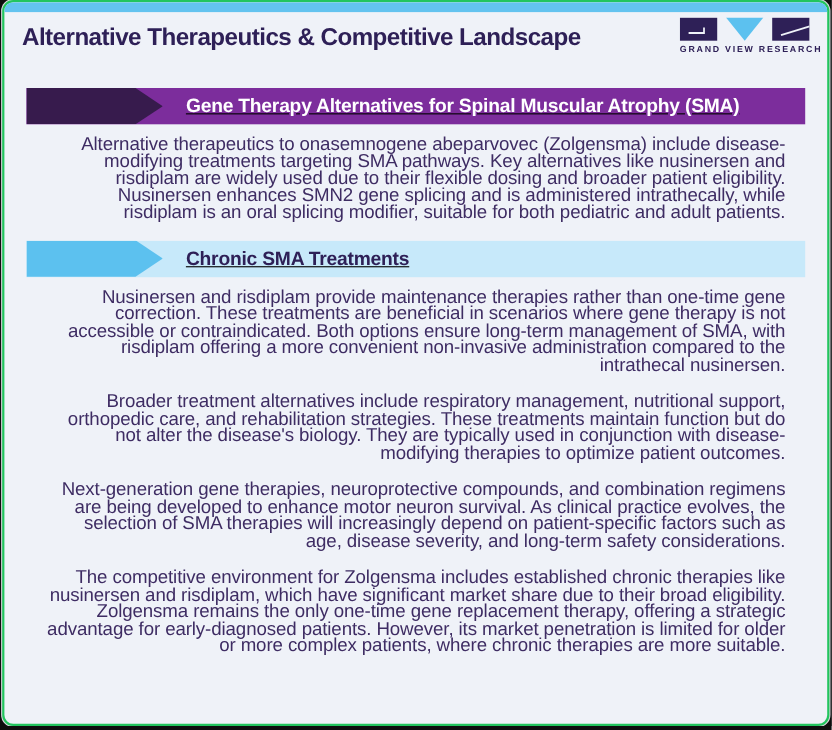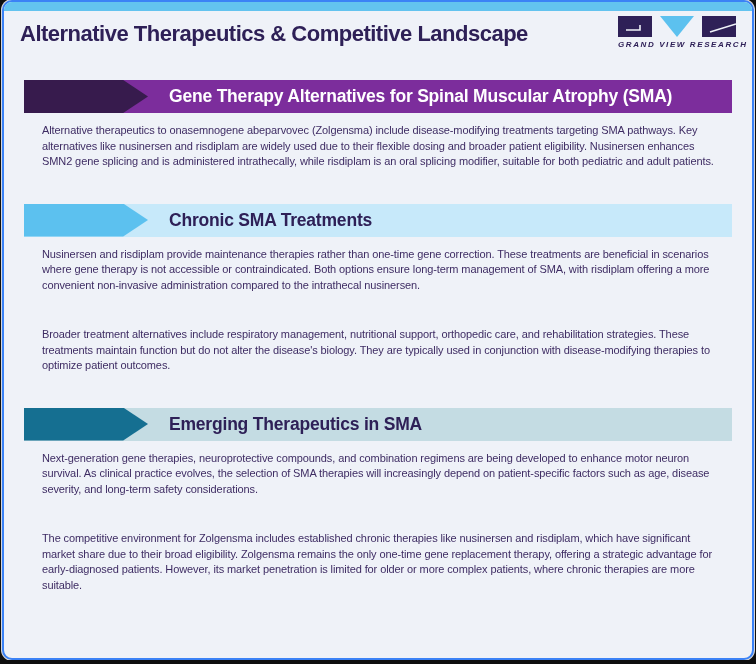--- a/index.html
+++ b/index.html
@@ -7,21 +7,21 @@
     padding: 0;
     background: #0e0e0e;
     font-family: "Liberation Sans", sans-serif;
   }
   .card {
     position: relative;
     width: 752px;
     height: 660px;
     margin: 0 auto;
     background: #eff2f8;
-    border: 2px solid #3b82f6;
+    border: 2px solid #22c55e;
     box-shadow: 0 0 0 1px #d6d7db;
     border-radius: 10px;
     overflow: hidden;
     box-sizing: border-box;
   }
   .top-stripe {
     height: 9px;
     width: 100%;
     background: #63c3ef;
   }
@@ -46,29 +46,29 @@
     text-align: center;
   }
   .logo-mark { display: block; margin: 0 auto; }
   .logo-text {
     margin-top: 2px;
     font-size: 8px;
     font-weight: bold;
     letter-spacing: 1.6px;
     color: #2e2057;
     white-space: nowrap;
-    font-style: italic;
   }
   .sections { margin-top: 7px; }
   .section { margin: 0 20px; }
-  .section + .section { margin-top: 34px; }
+  .section + .section { margin-top: 18px; }
   .band {
     position: relative;
     height: 33px;
     background: var(--band);
+    text-decoration: underline;
   }
   .arrow {
     position: absolute;
     left: 0;
     top: 0;
     bottom: 0;
     width: 124px;
     background: var(--arrow);
     clip-path: polygon(0 0, 80% 0, 100% 50%, 80% 100%, 0 100%);
   }
@@ -77,24 +77,25 @@
     line-height: 33px;
     padding-left: 145px;
     font-size: 17.5px;
     font-weight: bold;
     letter-spacing: -0.2px;
     color: var(--headingColor);
     white-space: nowrap;
   }
   .body-text {
     margin: 10px 18px 0 18px;
-    font-size: 11px;
+    font-size: 17px;
     line-height: 15.5px;
     letter-spacing: -0.1px;
     color: #3e2c63;
+    text-align: right;
   }
 </style>
 </head>
 <body>
 
 <div class="card">
   <div class="top-stripe"></div>
 
   <div class="doc-header">
     <div class="doc-title">Alternative Therapeutics &amp; Competitive Landscape</div>
@@ -126,24 +127,20 @@
       <div class="heading">Chronic SMA Treatments</div>
     </div>
     <div class="body-text">Nusinersen and risdiplam provide maintenance therapies rather than one-time gene correction. These treatments are beneficial in scenarios where gene therapy is not accessible or contraindicated. Both options ensure long-term management of SMA, with risdiplam offering a more convenient non-invasive administration compared to the intrathecal nusinersen.</div>
   </div>
 
   <div class="section" style="--band: #dcdaf0; --arrow: #5b57a8; --headingColor: #2e2057;">
     <div class="body-text">Broader treatment alternatives include respiratory management, nutritional support, orthopedic care, and rehabilitation strategies. These treatments maintain function but do not alter the disease's biology. They are typically used in conjunction with disease-modifying therapies to optimize patient outcomes.</div>
   </div>
 
   <div class="section" style="--band: #c4dce3; --arrow: #156f91; --headingColor: #2e2057;">
-    <div class="band">
-      <div class="arrow"></div>
-      <div class="heading">Emerging Therapeutics in SMA</div>
-    </div>
     <div class="body-text">Next-generation gene therapies, neuroprotective compounds, and combination regimens are being developed to enhance motor neuron survival. As clinical practice evolves, the selection of SMA therapies will increasingly depend on patient-specific factors such as age, disease severity, and long-term safety considerations.</div>
   </div>
 
   <div class="section" style="--band: #74dcc3; --arrow: #4fa795; --headingColor: #2e2057;">
     <div class="body-text">The competitive environment for Zolgensma includes established chronic therapies like nusinersen and risdiplam, which have significant market share due to their broad eligibility. Zolgensma remains the only one-time gene replacement therapy, offering a strategic advantage for early-diagnosed patients. However, its market penetration is limited for older or more complex patients, where chronic therapies are more suitable.</div>
   </div>
 </div>
 </div>
 
 </body></html>

